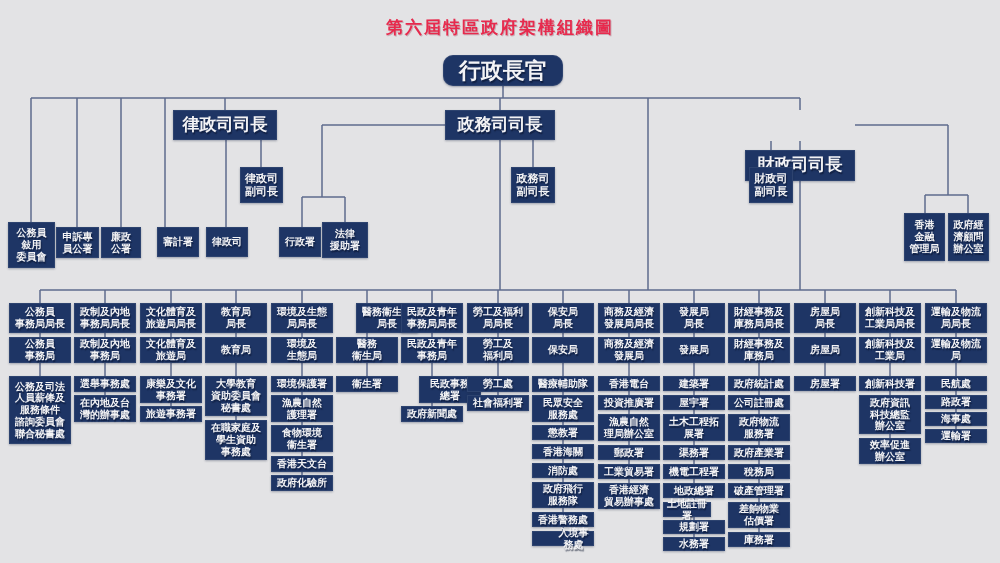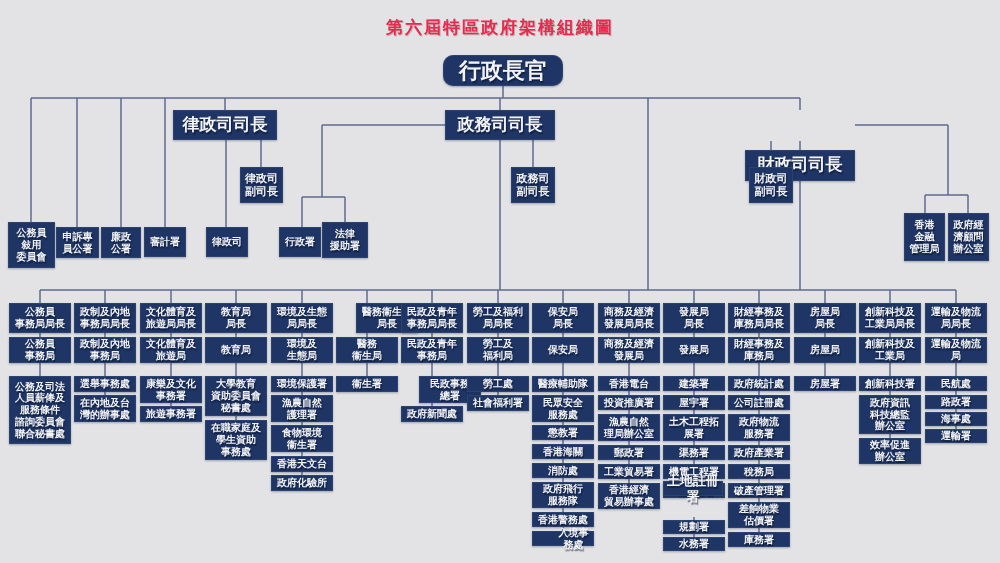--- a/index.html
+++ b/index.html
@@ -158,21 +158,21 @@
 副司長</div>
       <div class="node" style="left: 749px; top: 167px; width: 44px; height: 36px; font-size: 11px;">財政司
 副司長</div>
       <div class="node" style="left: 8px; top: 222px; width: 47px; height: 46px; font-size: 10px;">公務員
 敍用
 委員會</div>
       <div class="node" style="left: 56px; top: 227px; width: 43px; height: 31px; font-size: 10px;">申訴專
 員公署</div>
       <div class="node" style="left: 101px; top: 227px; width: 40px; height: 31px; font-size: 10px;">廉政
 公署</div>
-      <div class="node" style="left: 144px; top: 227px; width: 42px; height: 30px; font-size: 10px;">審計署</div>
+      <div class="node" style="left: 157px; top: 227px; width: 42px; height: 30px; font-size: 10px;">審計署</div>
       <div class="node" style="left: 206px; top: 227px; width: 42px; height: 30px; font-size: 10px;">律政司</div>
       <div class="node" style="left: 279px; top: 227px; width: 42px; height: 30px; font-size: 10px;">行政署</div>
       <div class="node" style="left: 322px; top: 222px; width: 46px; height: 36px; font-size: 10px;">法律
 援助署</div>
       <div class="node" style="left: 904px; top: 213px; width: 41px; height: 48px; font-size: 10px;">香港
 金融
 管理局</div>
       <div class="node" style="left: 948px; top: 213px; width: 41px; height: 48px; font-size: 10px;">政府經
 濟顧問
 辦公室</div>
@@ -280,21 +280,21 @@
       <div class="node" style="left: 598px; top: 464px; width: 62px; height: 15px; font-size: 10px;">工業貿易署</div>
       <div class="node" style="left: 598px; top: 483px; width: 62px; height: 26px; font-size: 10px;">香港經濟
 貿易辦事處</div>
       <div class="node" style="left: 663px; top: 376px; width: 62px; height: 15px; font-size: 10px;">建築署</div>
       <div class="node" style="left: 663px; top: 395px; width: 62px; height: 15px; font-size: 10px;">屋宇署</div>
       <div class="node" style="left: 663px; top: 414px; width: 62px; height: 27px; font-size: 10px;">土木工程拓
 展署</div>
       <div class="node" style="left: 663px; top: 445px; width: 62px; height: 15px; font-size: 10px;">渠務署</div>
       <div class="node" style="left: 663px; top: 464px; width: 62px; height: 15px; font-size: 10px;">機電工程署</div>
       <div class="node" style="left: 663px; top: 483px; width: 62px; height: 15px; font-size: 10px;">地政總署</div>
-      <div class="node" style="left: 663px; top: 481px; width: 60px; height: 15px; font-size: 13px;">土地註冊署</div>
+      <div class="node" style="left: 663px; top: 502px; width: 48px; height: 15px; font-size: 10px;">土地註冊署</div>
       <div class="node" style="left: 663px; top: 520px; width: 62px; height: 14px; font-size: 10px;">規劃署</div>
       <div class="node" style="left: 663px; top: 537px; width: 62px; height: 14px; font-size: 10px;">水務署</div>
       <div class="node" style="left: 728px; top: 376px; width: 62px; height: 15px; font-size: 10px;">政府統計處</div>
       <div class="node" style="left: 728px; top: 395px; width: 62px; height: 15px; font-size: 10px;">公司註冊處</div>
       <div class="node" style="left: 728px; top: 414px; width: 62px; height: 27px; font-size: 10px;">政府物流
 服務署</div>
       <div class="node" style="left: 728px; top: 445px; width: 62px; height: 15px; font-size: 10px;">政府產業署</div>
       <div class="node" style="left: 728px; top: 464px; width: 62px; height: 15px; font-size: 10px;">稅務局</div>
       <div class="node" style="left: 728px; top: 483px; width: 62px; height: 15px; font-size: 10px;">破產管理署</div>
       <div class="node" style="left: 728px; top: 502px; width: 62px; height: 26px; font-size: 10px;">差餉物業

